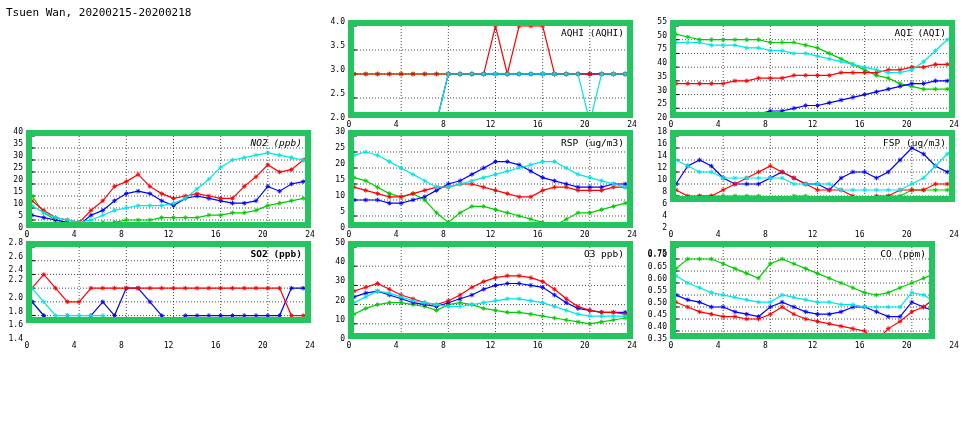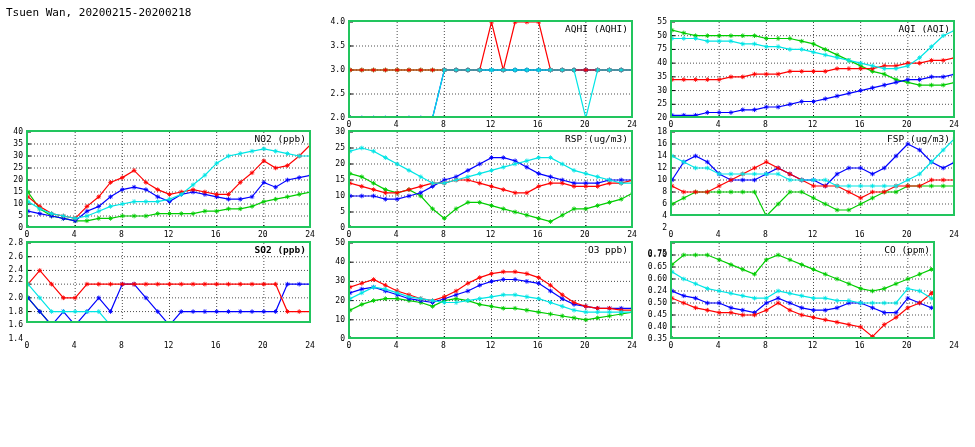--- a/index.html
+++ b/index.html
@@ -1,19 +1,19 @@
 <!DOCTYPE html>
 <html><head>
 <meta charset="utf-8">
 <style>
   html,body{margin:0;padding:0;background:#ffffff;}
   body{width:975px;height:447px;position:relative;font-family:"DejaVu Sans Mono",monospace;}
   #title{position:absolute;left:6px;top:6px;font-size:11px;color:#000;letter-spacing:0px;font-family:"DejaVu Sans Mono",monospace;}
   .panel{position:absolute;}
-  .plotbox{position:absolute;border:2px solid #22c55e;box-sizing:border-box;background:#fff;overflow:hidden;}
+  .plotbox{position:absolute;border:6px solid #22c55e;box-sizing:border-box;background:#fff;overflow:hidden;}
   .ptitle{position:absolute;right:3px;top:1px;font-size:9.5px;color:#000;font-family:"DejaVu Sans Mono",monospace;z-index:5;white-space:nowrap;}
   .ylab{position:absolute;right:100%;margin-right:3px;font-size:8px;color:#000;transform:translateY(-50%);white-space:nowrap;text-align:right;font-family:"DejaVu Sans Mono",monospace;}
   .xlab{position:absolute;top:100%;margin-top:2px;font-size:8px;color:#000;transform:translateX(-50%);white-space:nowrap;font-family:"DejaVu Sans Mono",monospace;}
   svg{display:block;}
 </style>
 </head>
 <body>
 
 <div id="title">Tsuen Wan, 20200215-20200218</div>
 
@@ -322,21 +322,21 @@
     <div class="ylab" style="top: 1px;">55</div>
     <div class="xlab" style="left: 1px; top: 98px;">0</div>
     <div class="xlab" style="left: 48.1667px; top: 98px;">4</div>
     <div class="xlab" style="left: 95.3333px; top: 98px;">8</div>
     <div class="xlab" style="left: 142.5px; top: 98px;">12</div>
     <div class="xlab" style="left: 189.667px; top: 98px;">16</div>
     <div class="xlab" style="left: 236.833px; top: 98px;">20</div>
     <div class="xlab" style="left: 284px; top: 98px;">24</div>
   </div>
 <div class="panel" id="p-no2" style="left: 26px; top: 130px; width: 285px; height: 98px;">
-    <div class="plotbox" style="left: 0px; top: 0px; width: 285px; height: 98px;">
+    <div class="plotbox" style="left: 0px; top: 0px; width: 285px; height: 98px; font-style: italic;">
       <svg width="283" height="96">
         <line x1="0" x2="283" y1="84" y2="84" stroke="#000" stroke-width="0.7" stroke-dasharray="1,2"></line>
         <line x1="0" x2="283" y1="72" y2="72" stroke="#000" stroke-width="0.7" stroke-dasharray="1,2"></line>
         <line x1="0" x2="283" y1="60" y2="60" stroke="#000" stroke-width="0.7" stroke-dasharray="1,2"></line>
         <line x1="0" x2="283" y1="48" y2="48" stroke="#000" stroke-width="0.7" stroke-dasharray="1,2"></line>
         <line x1="0" x2="283" y1="36" y2="36" stroke="#000" stroke-width="0.7" stroke-dasharray="1,2"></line>
         <line x1="0" x2="283" y1="24" y2="24" stroke="#000" stroke-width="0.7" stroke-dasharray="1,2"></line>
         <line x1="0" x2="283" y1="12" y2="12" stroke="#000" stroke-width="0.7" stroke-dasharray="1,2"></line>
         <line y1="0" y2="96" x1="47.166666666666664" x2="47.166666666666664" stroke="#000" stroke-width="0.7" stroke-dasharray="1,2"></line>
         <line y1="0" y2="96" x1="94.33333333333333" x2="94.33333333333333" stroke="#000" stroke-width="0.7" stroke-dasharray="1,2"></line>
@@ -642,21 +642,21 @@
     <div class="ylab" style="top: 1px;">30</div>
     <div class="xlab" style="left: 1px; top: 98px;">0</div>
     <div class="xlab" style="left: 48.1667px; top: 98px;">4</div>
     <div class="xlab" style="left: 95.3333px; top: 98px;">8</div>
     <div class="xlab" style="left: 142.5px; top: 98px;">12</div>
     <div class="xlab" style="left: 189.667px; top: 98px;">16</div>
     <div class="xlab" style="left: 236.833px; top: 98px;">20</div>
     <div class="xlab" style="left: 284px; top: 98px;">24</div>
   </div>
 <div class="panel" id="p-fsp" style="left: 670px; top: 130px; width: 285px; height: 98px;">
-    <div class="plotbox" style="left: 0px; top: 0px; width: 285px; height: 86px;">
+    <div class="plotbox" style="left: 0px; top: 0px; width: 285px; height: 72px;">
       <svg width="283" height="96">
         <line x1="0" x2="283" y1="84" y2="84" stroke="#000" stroke-width="0.7" stroke-dasharray="1,2"></line>
         <line x1="0" x2="283" y1="72" y2="72" stroke="#000" stroke-width="0.7" stroke-dasharray="1,2"></line>
         <line x1="0" x2="283" y1="60" y2="60" stroke="#000" stroke-width="0.7" stroke-dasharray="1,2"></line>
         <line x1="0" x2="283" y1="48" y2="48" stroke="#000" stroke-width="0.7" stroke-dasharray="1,2"></line>
         <line x1="0" x2="283" y1="36" y2="36" stroke="#000" stroke-width="0.7" stroke-dasharray="1,2"></line>
         <line x1="0" x2="283" y1="24" y2="24" stroke="#000" stroke-width="0.7" stroke-dasharray="1,2"></line>
         <line x1="0" x2="283" y1="12" y2="12" stroke="#000" stroke-width="0.7" stroke-dasharray="1,2"></line>
         <line y1="0" y2="96" x1="47.166666666666664" x2="47.166666666666664" stroke="#000" stroke-width="0.7" stroke-dasharray="1,2"></line>
         <line y1="0" y2="96" x1="94.33333333333333" x2="94.33333333333333" stroke="#000" stroke-width="0.7" stroke-dasharray="1,2"></line>
@@ -1268,21 +1268,21 @@
           <path d="M268.90833333333336,59.99999999999999L273.5083333333334,59.99999999999999M271.20833333333337,57.699999999999996L271.20833333333337,62.29999999999999M269.59833333333336,58.38999999999999L272.8183333333334,61.60999999999999M269.59833333333336,61.60999999999999L272.8183333333334,58.38999999999999" stroke="#00e5e5" stroke-width="0.9"></path>
           <path d="M280.7,64.8L285.3,64.8M283,62.5L283,67.1M281.39,63.19L284.61,66.41M281.39,66.41L284.61,63.19" stroke="#00e5e5" stroke-width="0.9"></path>
         </g>
       </svg>
       <div class="ptitle">CO (ppm)</div>
     </div>
     <div class="ylab" style="top: 97px;">0.35</div>
     <div class="ylab" style="top: 85px;">0.40</div>
     <div class="ylab" style="top: 73px;">0.45</div>
     <div class="ylab" style="top: 61px;">0.50</div>
-    <div class="ylab" style="top: 49px;">0.24</div>
+    <div class="ylab" style="top: 49px;">0.55</div>
     <div class="ylab" style="top: 37px;">0.60</div>
     <div class="ylab" style="top: 25px;">0.65</div>
     <div class="ylab" style="top: 13px;">0.70</div>
     <div class="ylab" style="top: 12px;">0.75</div>
     <div class="xlab" style="left: 1px; top: 98px;">0</div>
     <div class="xlab" style="left: 48.1667px; top: 98px;">4</div>
     <div class="xlab" style="left: 95.3333px; top: 98px;">8</div>
     <div class="xlab" style="left: 142.5px; top: 98px;">12</div>
     <div class="xlab" style="left: 189.667px; top: 98px;">16</div>
     <div class="xlab" style="left: 236.833px; top: 98px;">20</div>

